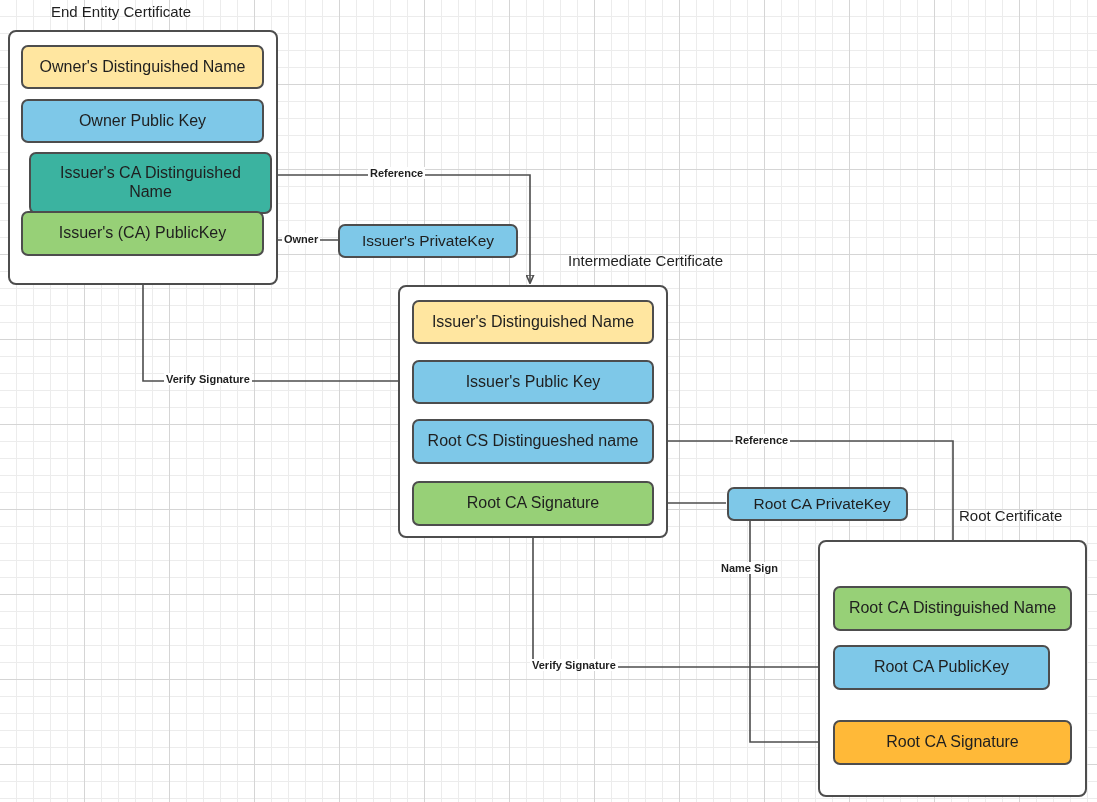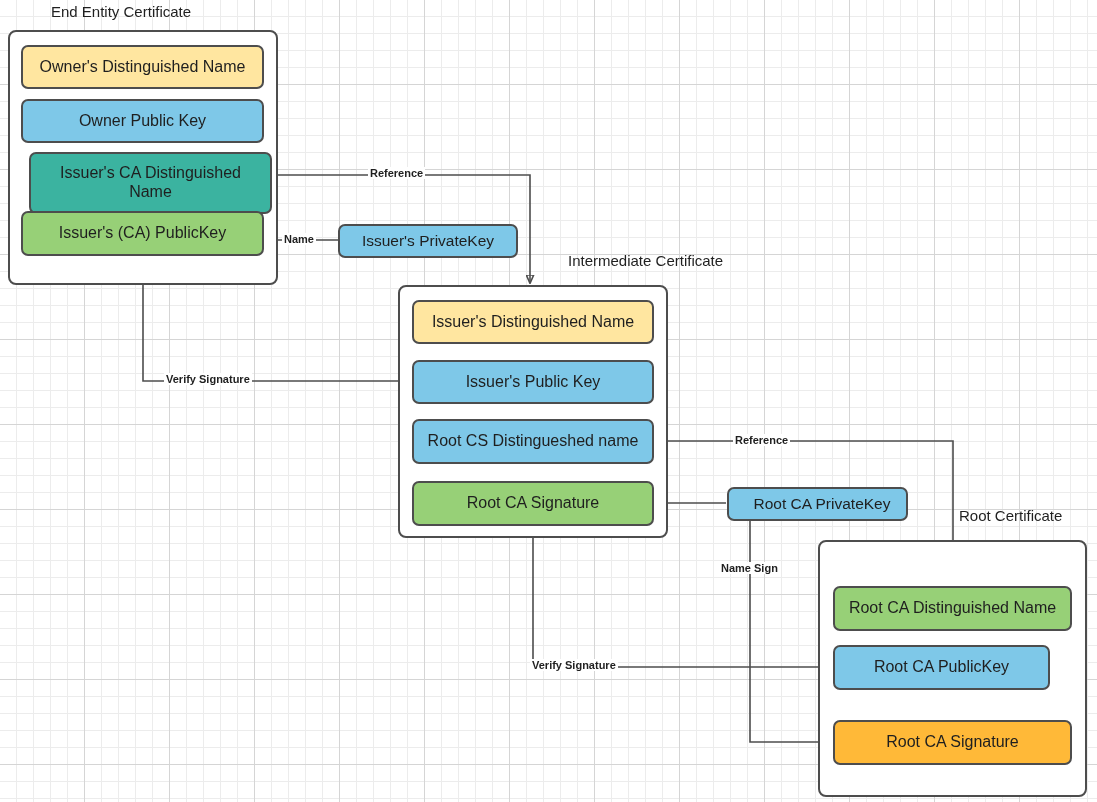--- a/index.html
+++ b/index.html
@@ -149,21 +149,21 @@
   <div class="field" style="left:833px; top:645px; width:217px; height:45px; background:#7ec8e8;">Root CA PublicKey</div>
 
   <div class="field" style="left:833px; top:720px; width:239px; height:45px; background:#ffb938;">Root CA Signature</div>
 
   <div class="keybox" style="left:338px; top:224px; width:180px; height:34px; background:#7ec8e8;text-align:center;">Issuer's PrivateKey</div>
 
   <div class="keybox" style="left:727px; top:487px; width:181px; height:34px; background:#7ec8e8;padding-left:9px;">Root CA PrivateKey</div>
 
   <div class="edge-label" style="left:368px; top:167px;">Reference</div>
 
-  <div class="edge-label" style="left:282px; top:233px;">Name</div>
+  <div class="edge-label" style="left:282px; top:233px;">Owner</div>
 
   <div class="edge-label" style="left:164px; top:373px;">Verify Signature</div>
 
   <div class="edge-label" style="left:733px; top:434px;">Reference</div>
 
   <div class="edge-label" style="left:719px; top:562px;">Name Sign</div>
 
   <div class="edge-label" style="left:530px; top:659px;">Verify Signature</div>
 
 </div>

